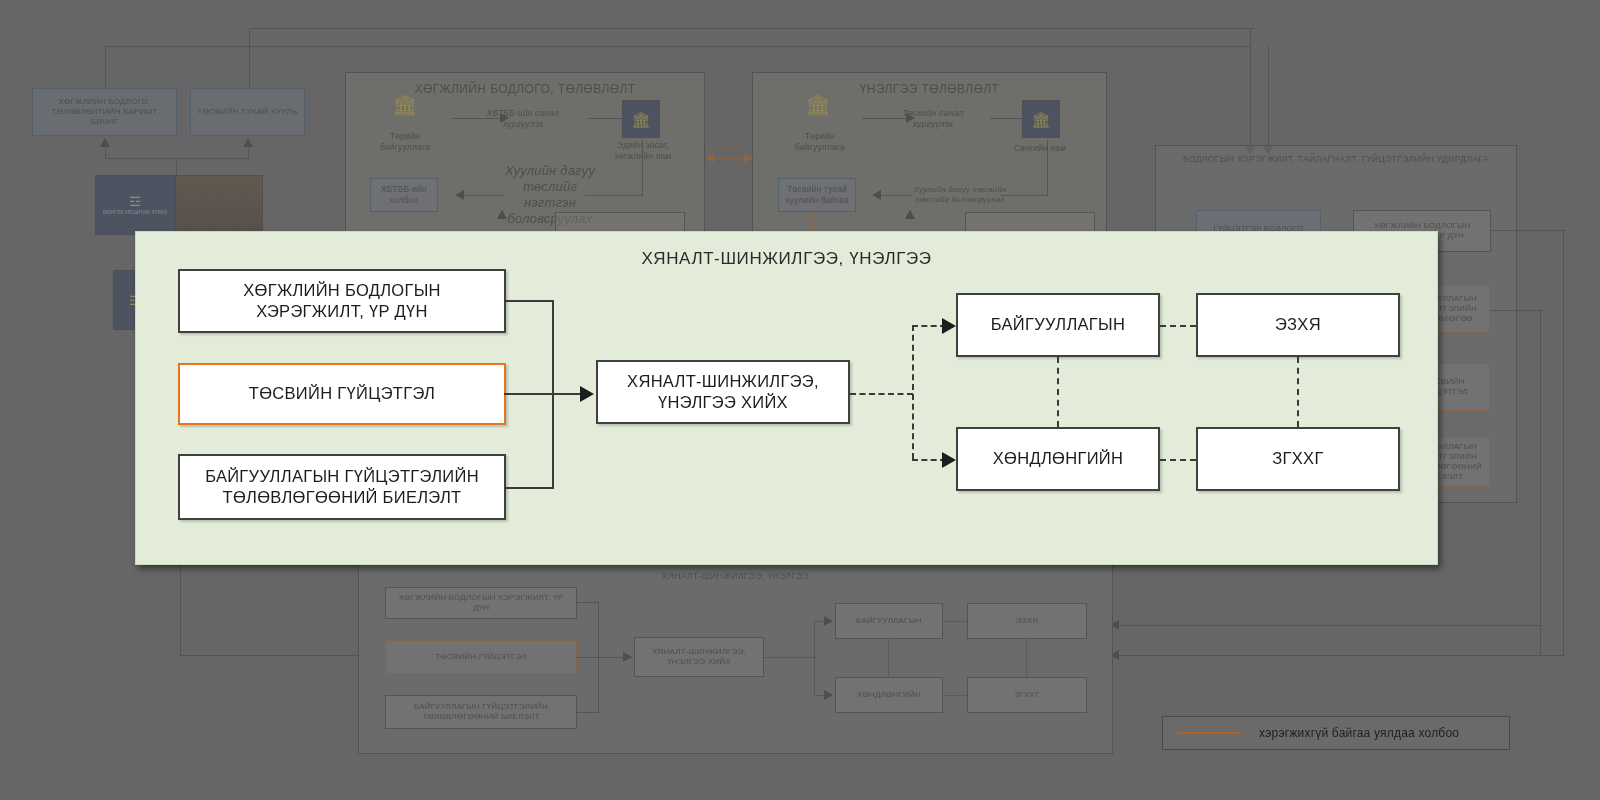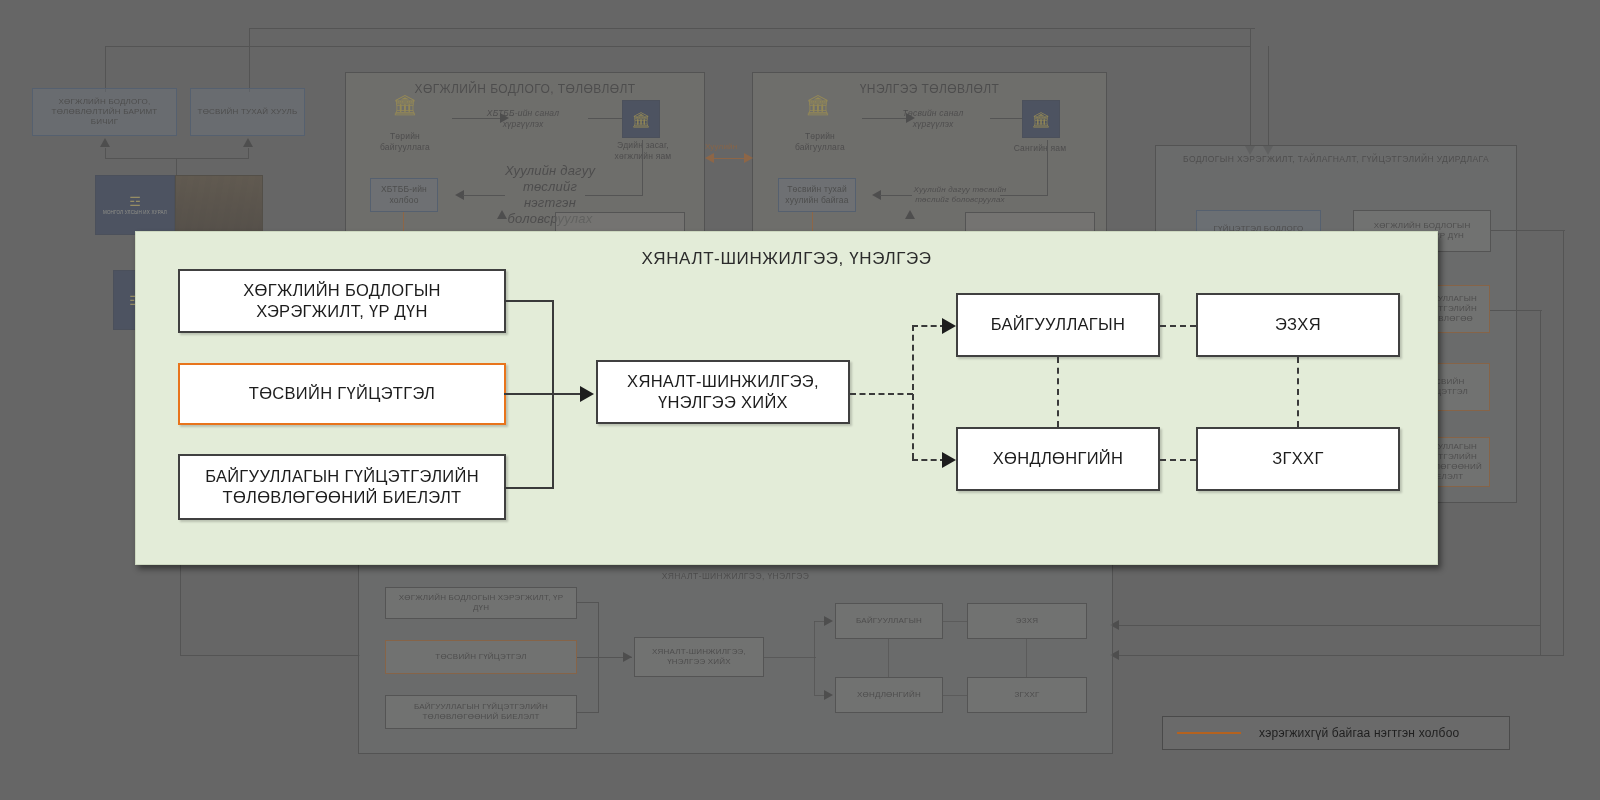--- a/index.html
+++ b/index.html
@@ -352,16 +352,16 @@
     </div>
 
     <div class="dln-h" style="left:1024px;top:93px;width:36px;"></div>
     <div class="dln-h" style="left:1024px;top:227px;width:36px;"></div>
     <div class="dln-v" style="left:921px;top:125px;height:70px;"></div>
     <div class="dln-v" style="left:1161px;top:125px;height:70px;"></div>
   </div>
 
   <div id="legend">
     <span class="swatch"></span>
-    <span class="ltxt">хэрэгжихгүй байгаа нэгтгэн холбоо</span>
+    <span class="ltxt">хэрэгжихгүй байгаа уялдаа холбоо</span>
   </div>
 
 </div>
 
 </body></html>

